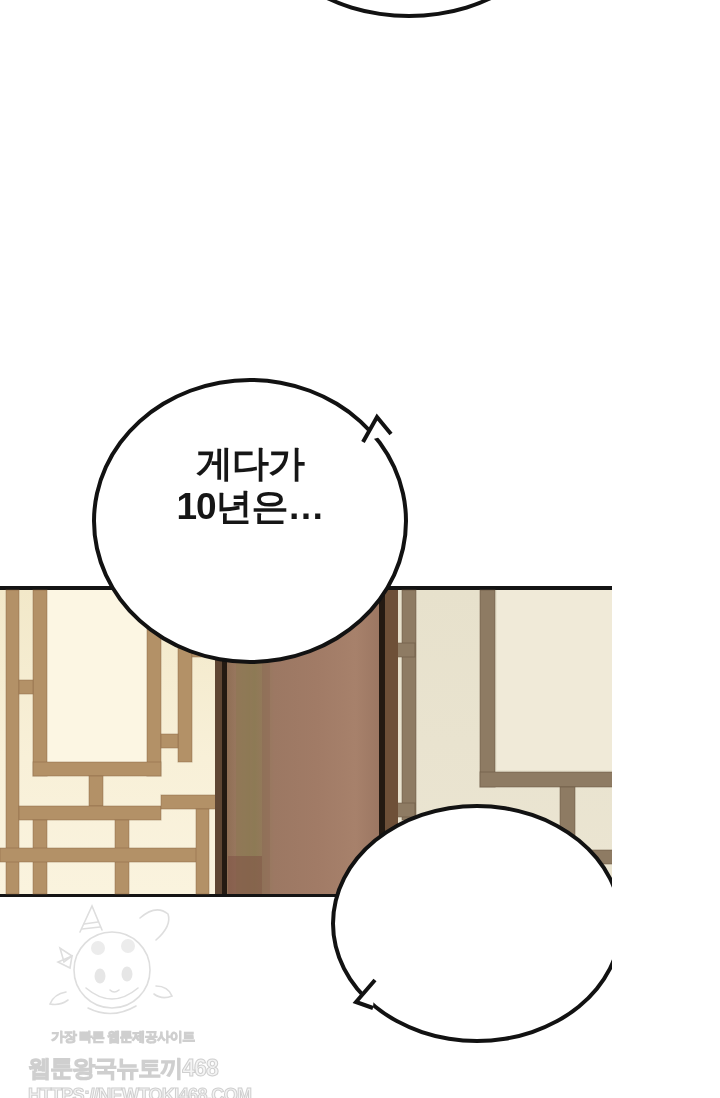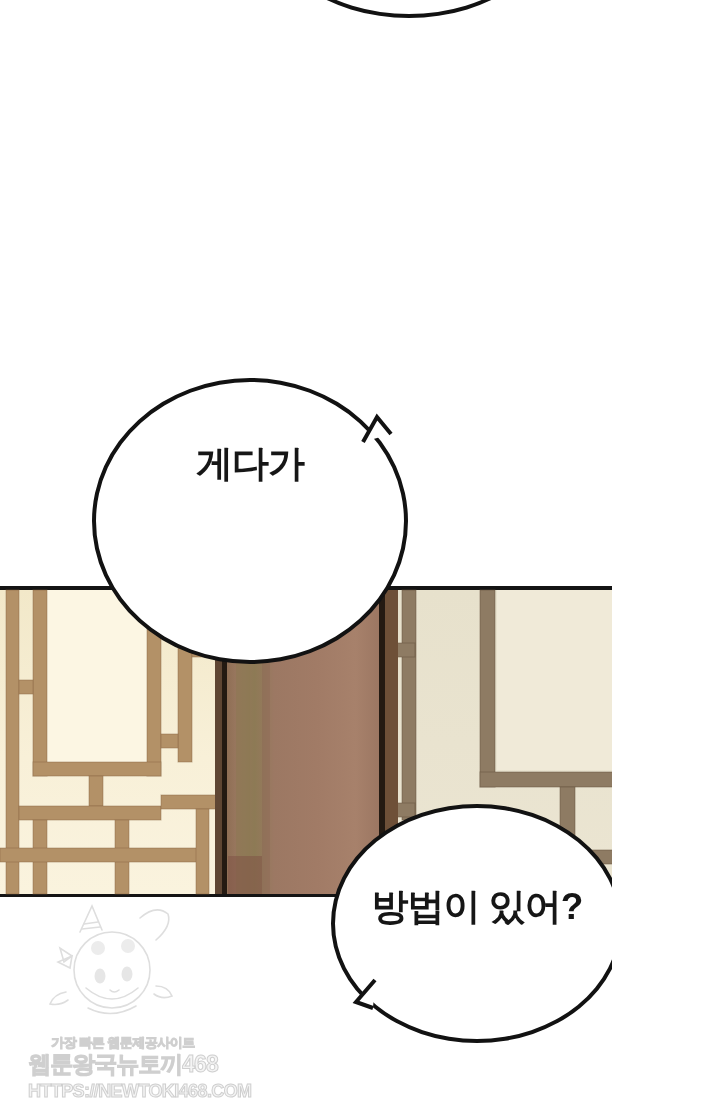--- a/index.html
+++ b/index.html
@@ -16,22 +16,22 @@
     position:absolute;color:#161616;font-weight:700;text-align:center;
     font-size:37px;line-height:1.16;letter-spacing:-1px;white-space:nowrap;
   }
   .bubble-text div{white-space:nowrap;}
   .overlay-svg{position:absolute;left:0;top:0;pointer-events:none;}
   .watermark{position:absolute;left:28px;top:900px;width:190px;text-align:center;}
   .wm-line{
     color:#f4f4f4;-webkit-text-stroke:1px #cfcfcf;font-weight:700;
     line-height:1.1;
   }
-  .wm-tagline{font-size:13px;letter-spacing:-0.5px;margin-top:14px;}
-  .wm-site{font-size:23px;letter-spacing:-1px;margin-top:2px;}
+  .wm-tagline{font-size:13px;letter-spacing:-0.5px;margin-top:8px;}
+  .wm-site{font-size:23px;letter-spacing:-1px;margin-top:12px;}
   .wm-url{font-size:18px;letter-spacing:-0.6px;margin-top:4px;}
 </style>
 </head>
 <body>
 
 <div class="canvas">
 
   <svg class="scene-svg" width="720" height="1098" viewBox="0 0 720 1098">
     <defs>
       <linearGradient id="lpaper" x1="0" y1="0" x2="0" y2="1">
@@ -116,29 +116,29 @@
 
   <div class="bubble" style="left:257px;top:-208px;width:304px;height:226px;"></div>
 
   <div class="bubble" style="left:92px;top:378px;width:316px;height:286px;"></div>
   <svg class="overlay-svg" width="720" height="1098" viewBox="0 0 720 1098">
     <polygon points="377,417 363,442 391,434" fill="#ffffff"></polygon>
     <path d="M363,442 L377,417 L391,434" fill="none" stroke="#121212" stroke-width="4" stroke-linejoin="miter"></path>
   </svg>
   <div class="bubble-text" style="left:92px;top:443px;width:316px;">
     <div>게다가</div>
+    <div>10년은…</div>
   </div>
 
   <div class="bubble" style="left:331px;top:804px;width:292px;height:239px;"></div>
   <svg class="overlay-svg" width="720" height="1098" viewBox="0 0 720 1098">
     <polygon points="356,1002 375,980 373,1008" fill="#ffffff"></polygon>
     <path d="M375,980 L356,1002 L373,1008" fill="none" stroke="#121212" stroke-width="4" stroke-linejoin="miter"></path>
   </svg>
   <div class="bubble-text" style="left:331px;top:886px;width:292px;">
-    <div>방법이 있어?</div>
   </div>
 
   <div class="watermark">
     <svg width="190" height="118" viewBox="0 0 190 118">
       <g fill="none" stroke="#dedede" stroke-width="1.6" stroke-linecap="round">
 
         <path d="M52,32 L64,6 L74,30"></path>
         <path d="M56,24 L70,22 M54,29 L72,27"></path>
 
         <path d="M112,18 q16,-14 28,-4 q4,12 -12,26"></path>

